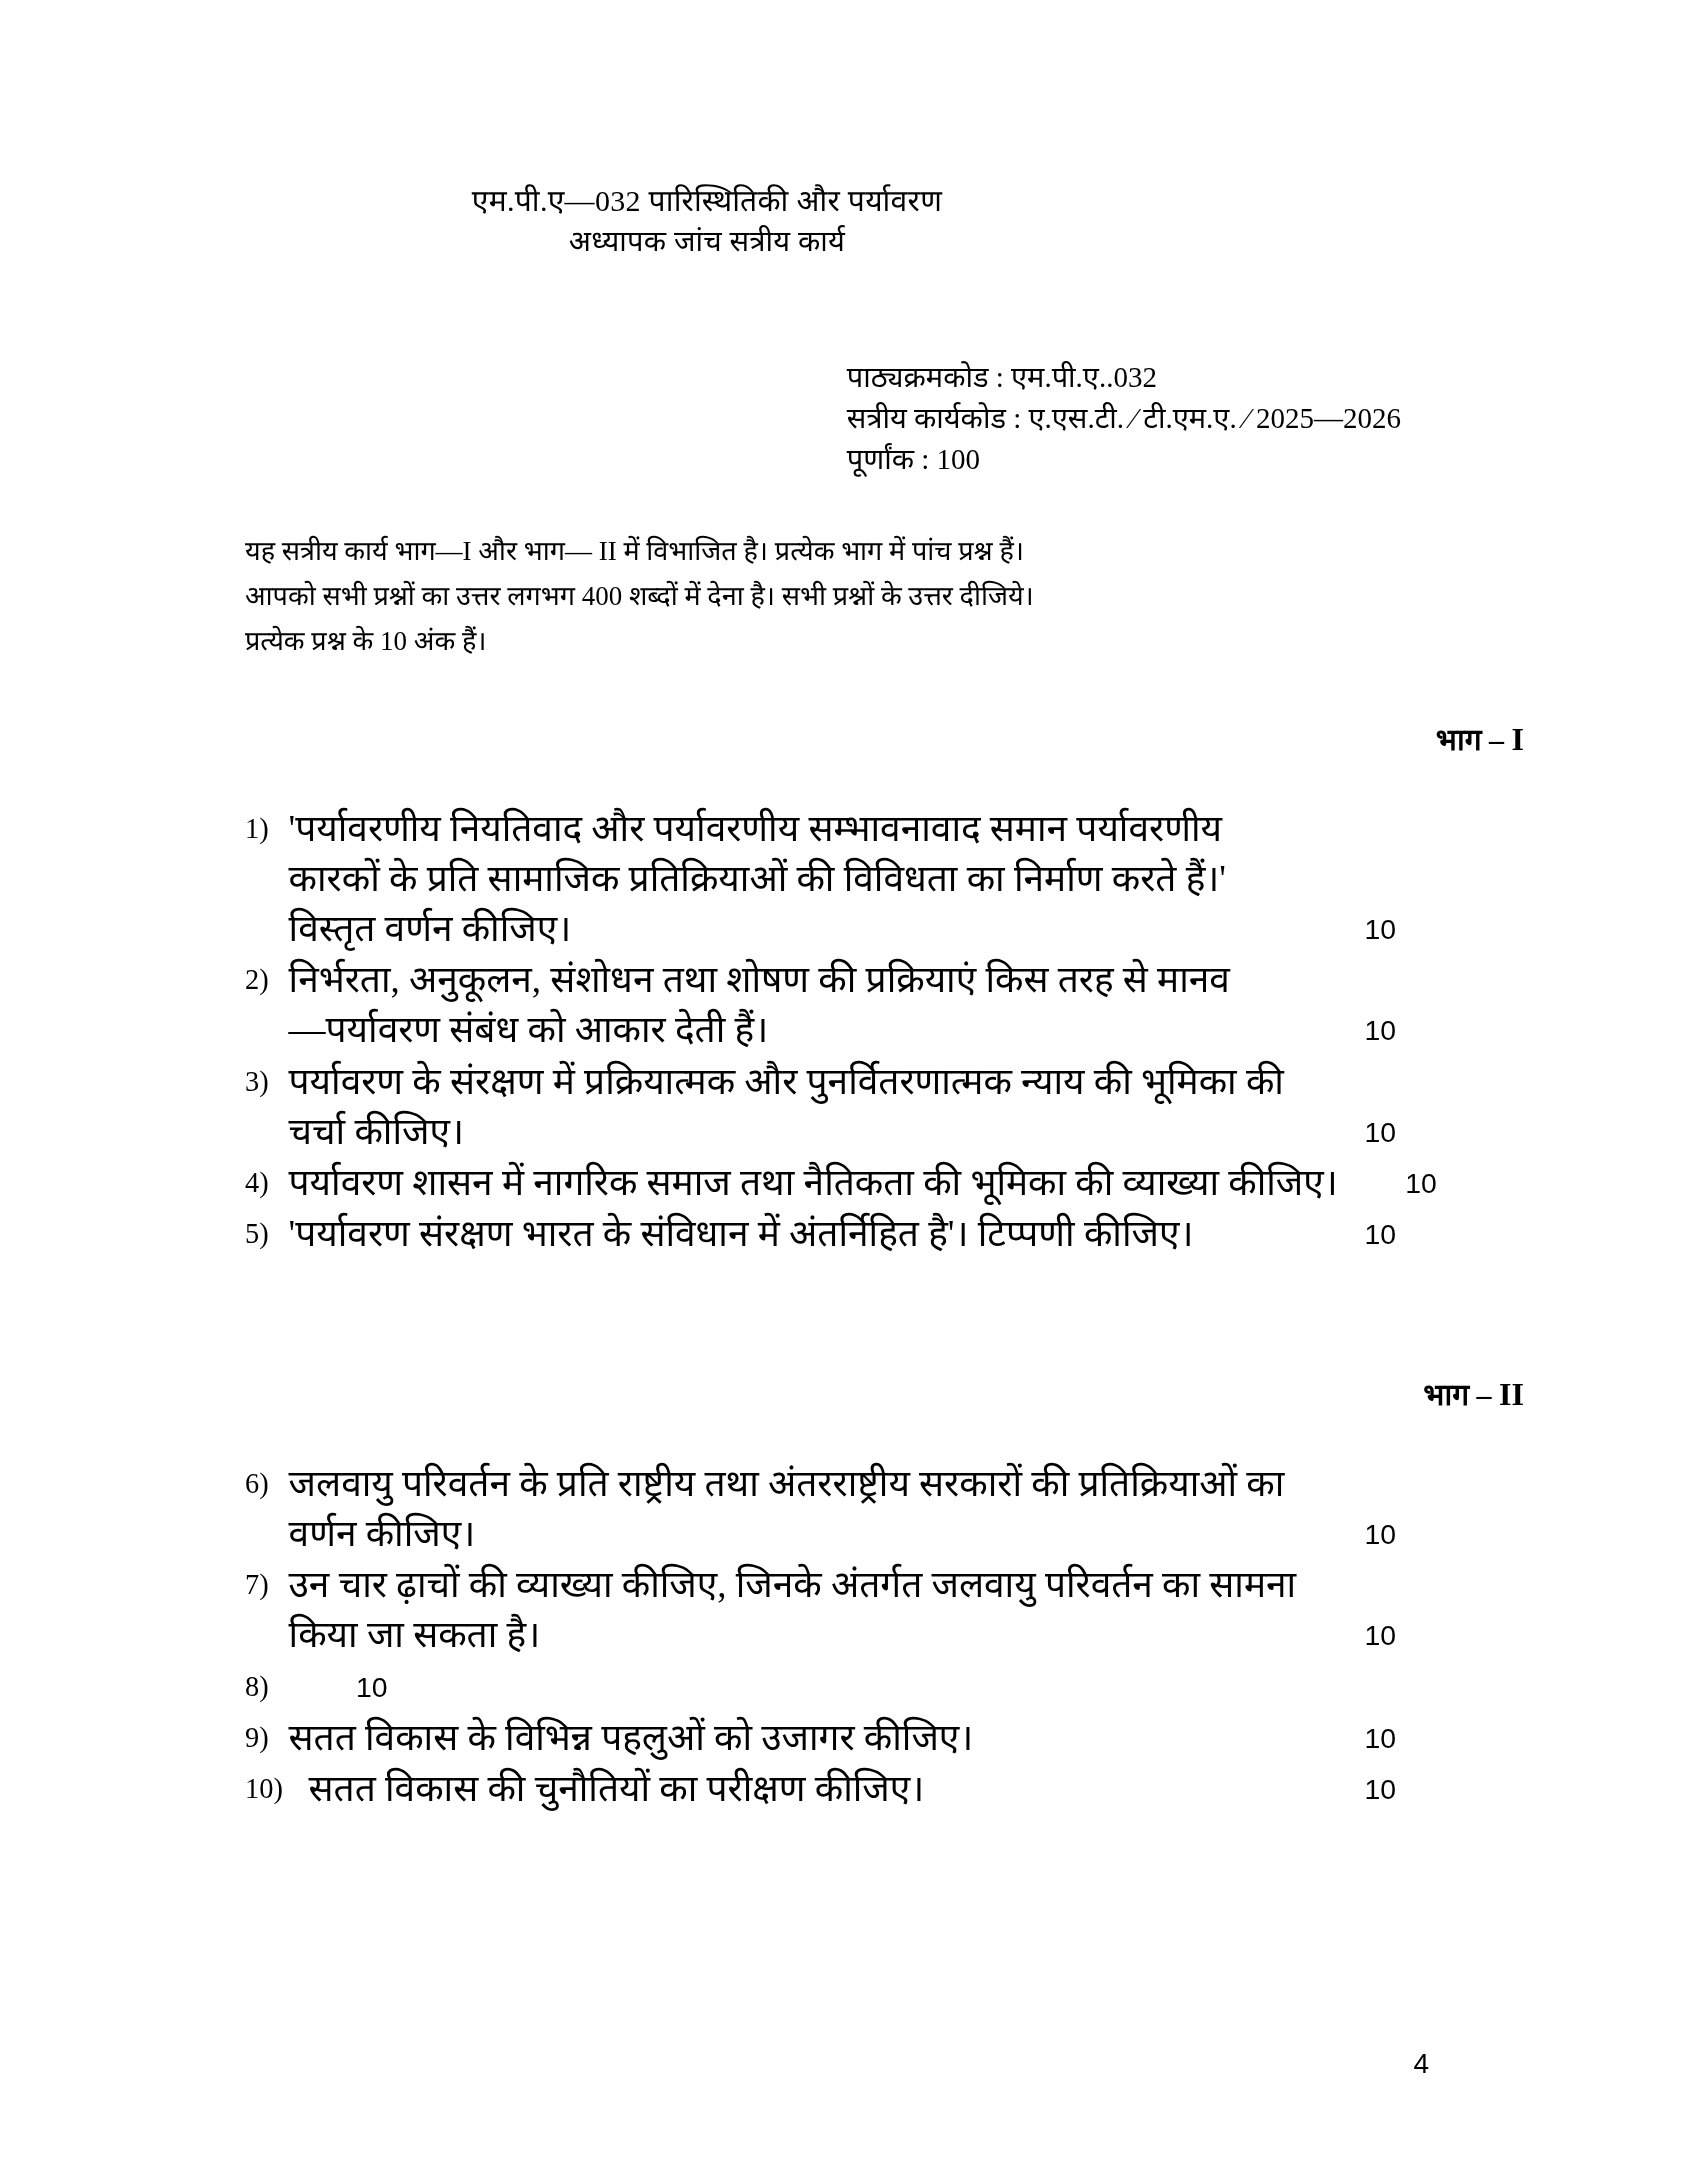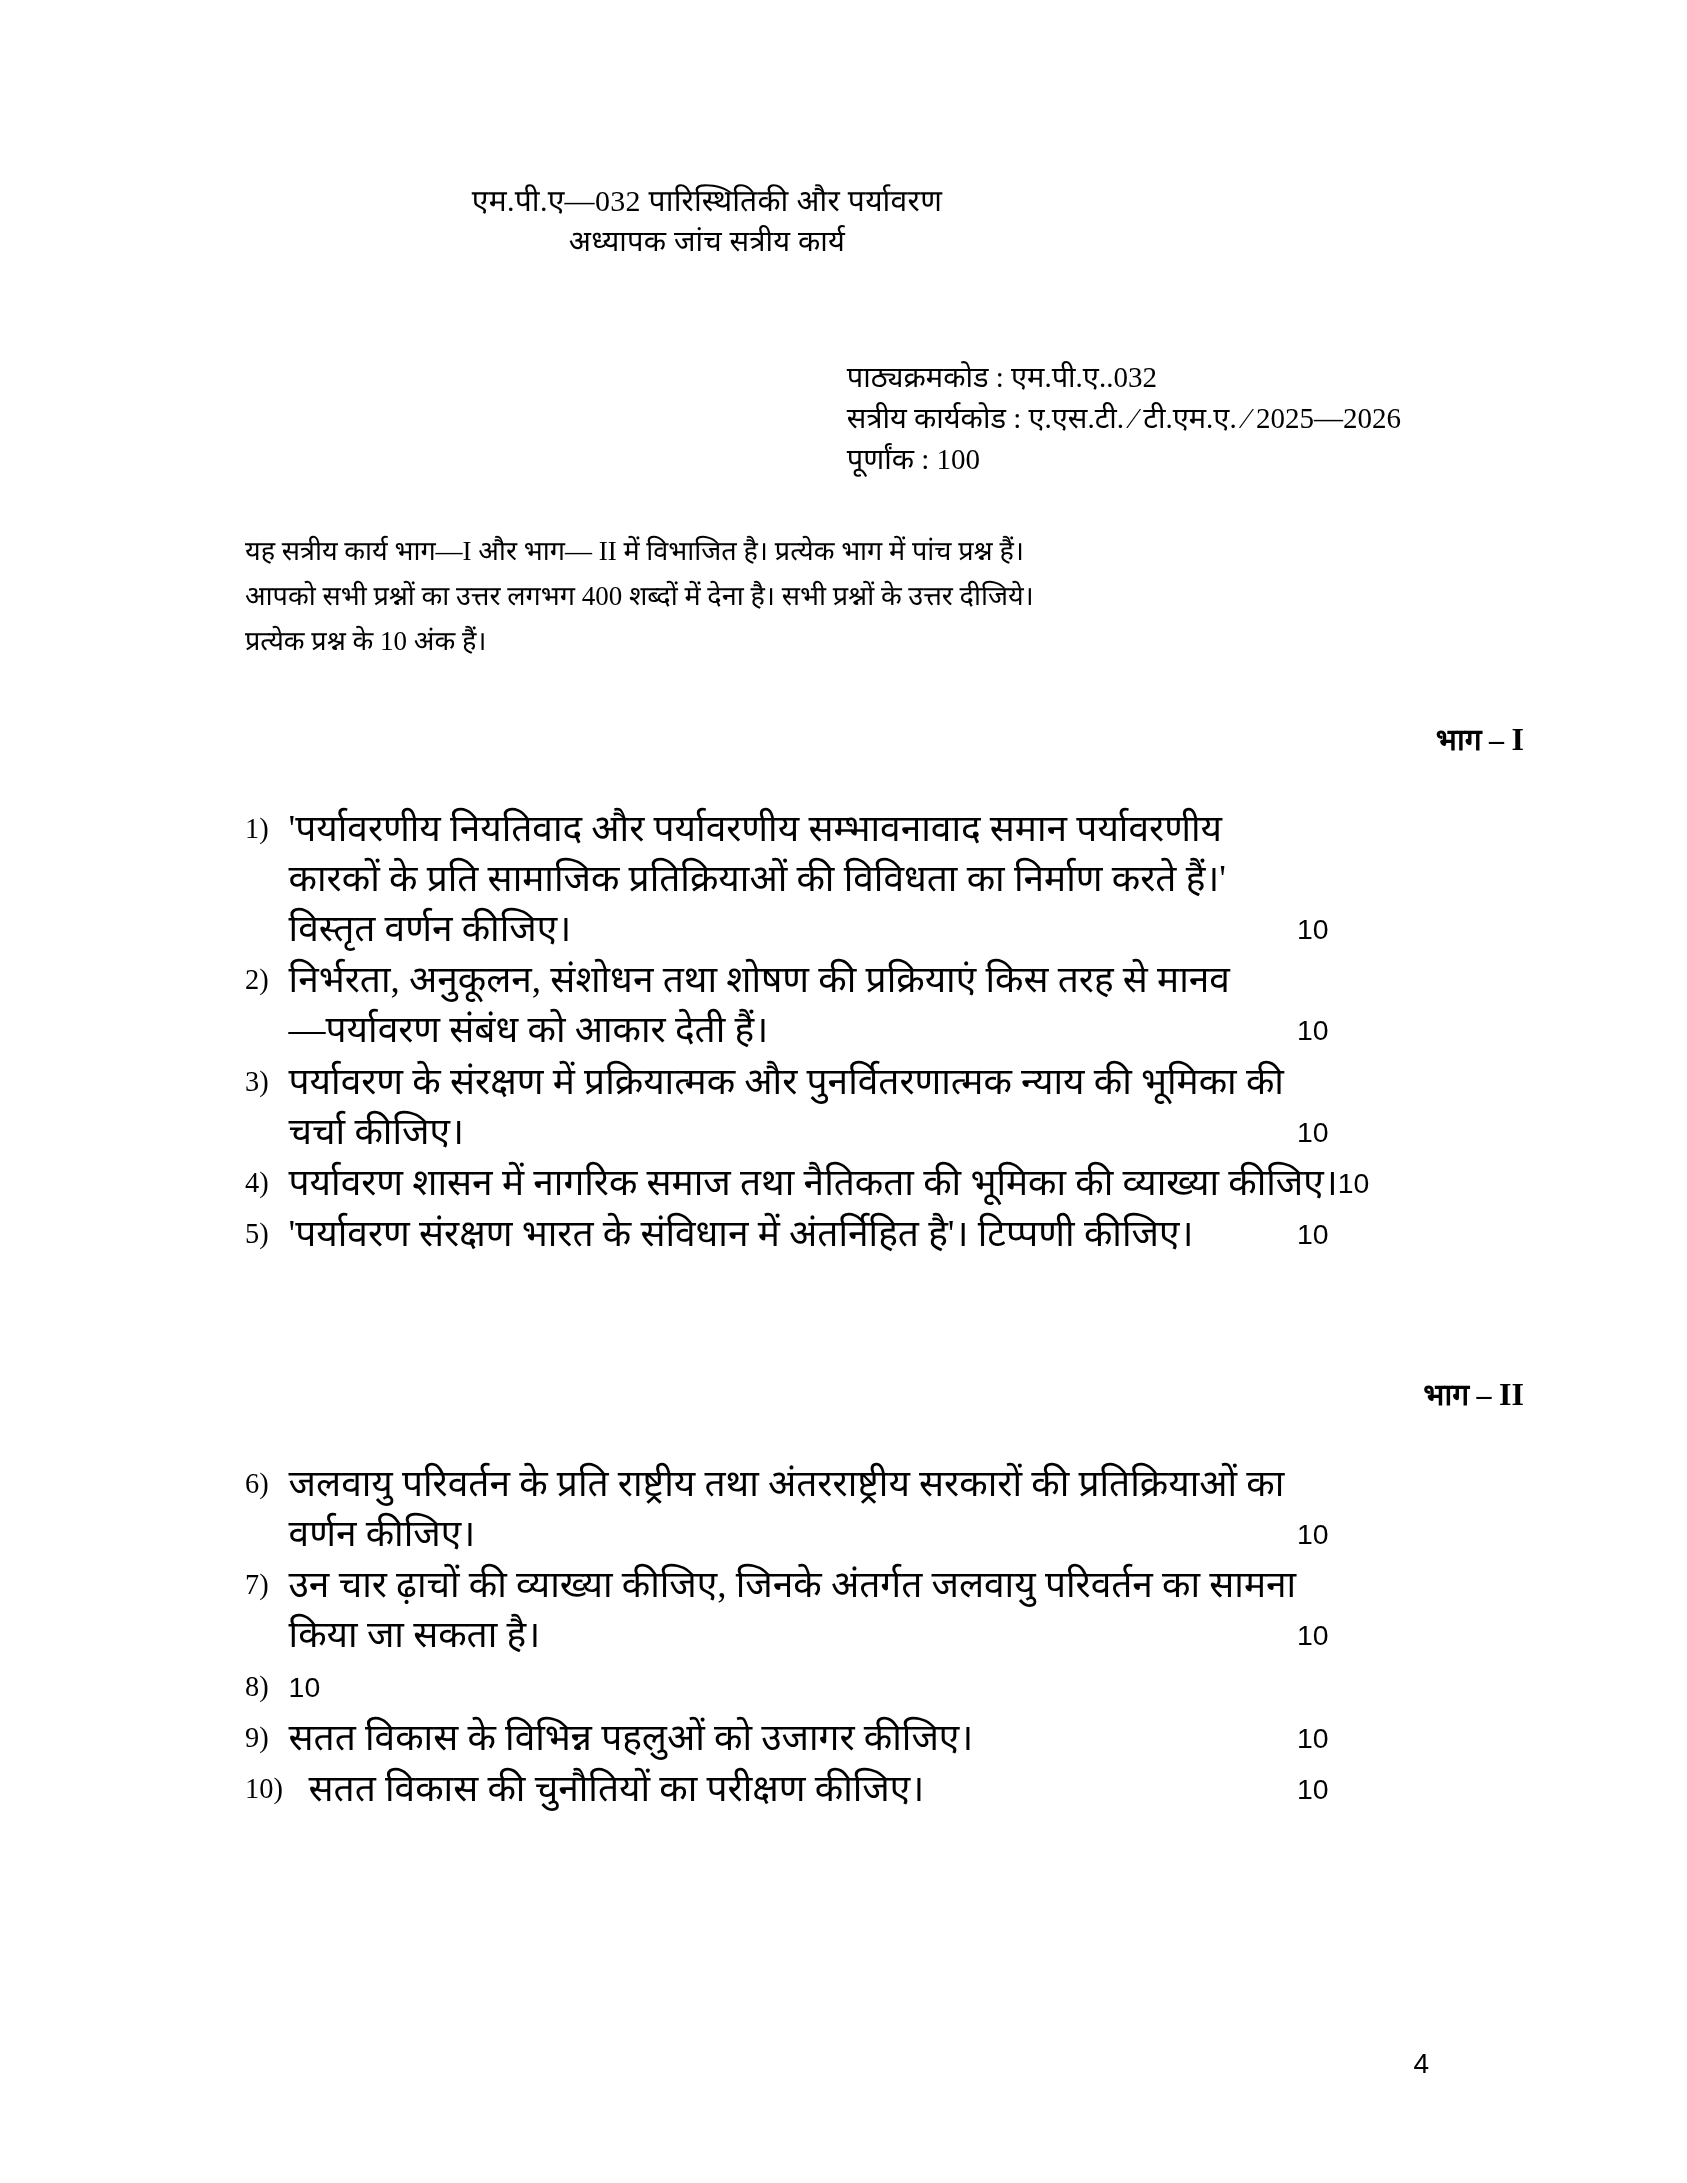--- a/index.html
+++ b/index.html
@@ -114,21 +114,21 @@
     font-size: 37px;
     line-height: 50px;
   }
   .qtext .tline {
     display: block;
     white-space: nowrap;
   }
   .qmarks {
     flex: 0 0 auto;
     width: 99px;
-    text-align: left;
+    text-align: right;
     font-size: 28.4px;
     line-height: 50px;
     font-family: "Liberation Sans", sans-serif;
   }
   
   .qmarks.bottom {
     align-self: flex-end;
   }
 
   

